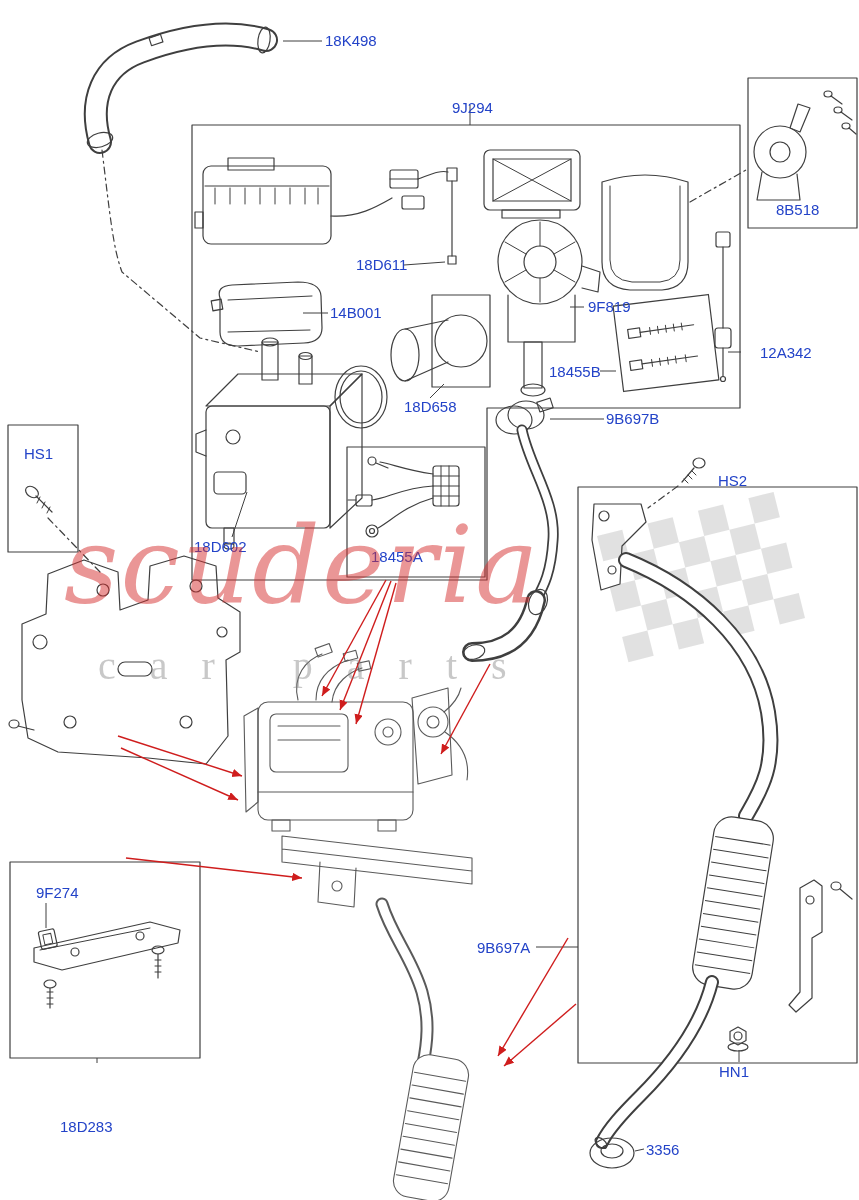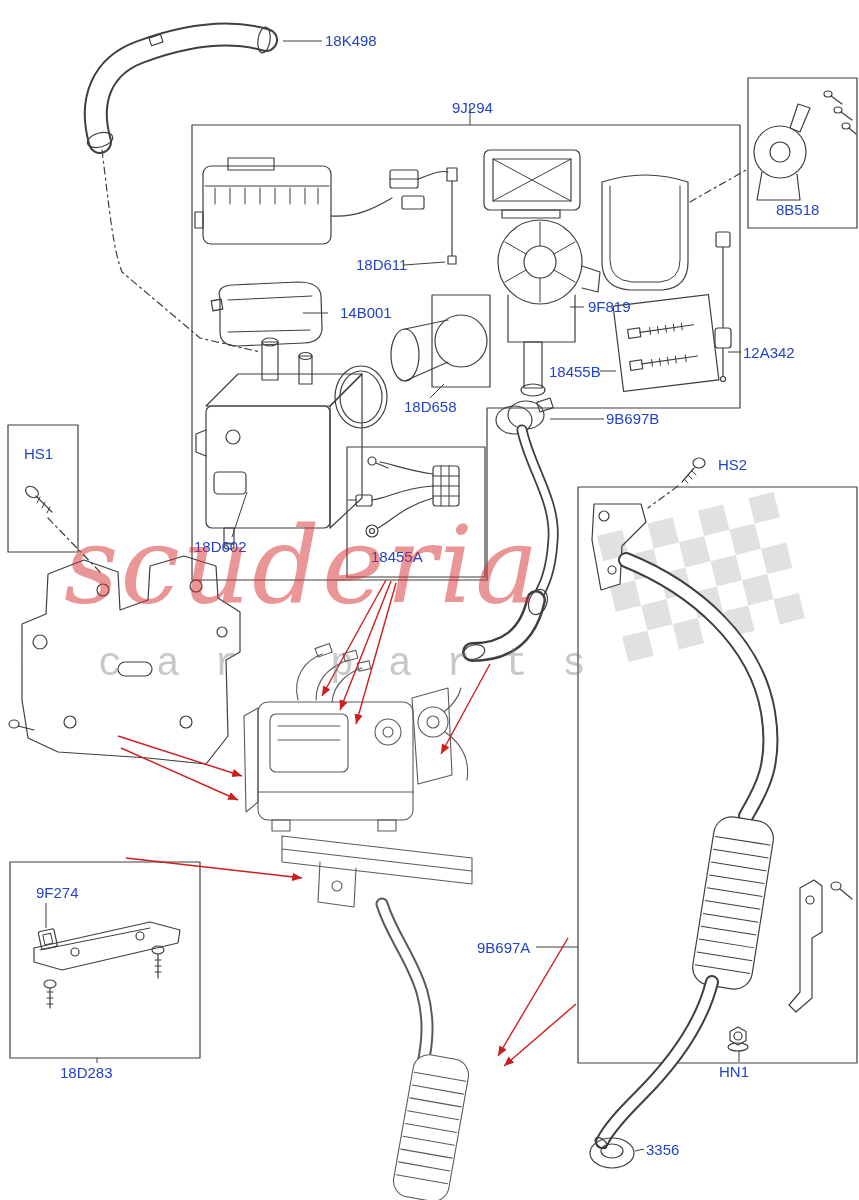--- a/index.html
+++ b/index.html
@@ -3,21 +3,21 @@
 <meta charset="utf-8">
 <style>
   html,body{margin:0;padding:0;background:#fff;}
   .stage{position:relative;width:859px;height:1200px;background:#fff;overflow:hidden;
          font-family:"Liberation Sans",sans-serif;padding-left:46px;}
   .stage svg{position:absolute;left:0;top:0;}
   .plabel{position:absolute;color:#2343c8;font-size:15px;line-height:16px;white-space:nowrap;}
   .wm-brand{position:absolute;left:64px;top:504px;font-family:"DejaVu Serif",serif;
             font-style:italic;font-weight:normal;font-size:106px;letter-spacing:2px;
             color:rgba(214,46,46,0.50);pointer-events:none;}
-  .wm-sub{position:absolute;left:98px;top:642px;font-family:Liberation Mono, monospace;
+  .wm-sub{position:absolute;left:98px;top:642px;font-family:Liberation Serif, serif;
           font-size:40px;letter-spacing:34px;color:rgba(125,125,125,0.42);pointer-events:none;}
   
   .ln{stroke:#3f3f3f;stroke-width:1.2;fill:none;stroke-linejoin:round;stroke-linecap:round;}
   .lnT{stroke:#3f3f3f;stroke-width:1;fill:none;}
   .dash{stroke-dasharray:7 4 2 4;}
   .rl{stroke:#cf1d1d;stroke-width:1.4;fill:none;}
   .asm{stroke:#5a5a5a;stroke-width:1.1;fill:none;stroke-linejoin:round;stroke-linecap:round;}
   .chk{fill:#c4c4c4;opacity:.5;}
   .wfill{fill:#fff;}
 </style>
@@ -343,32 +343,32 @@
     <path class="rl" marker-end="url(#ra)" d="M490,664 L441,754"></path>
     <path class="rl" marker-end="url(#ra)" d="M568,938 L498,1056"></path>
     <path class="rl" marker-end="url(#ra)" d="M576,1004 L504,1066"></path>
   </g>
 </svg>
 
   <div class="plabel" style="left:325px;top:33px">18K498</div>
   <div class="plabel" style="left:452px;top:100px">9J294</div>
   <div class="plabel" style="left:776px;top:202px">8B518</div>
   <div class="plabel" style="left:356px;top:257px">18D611</div>
-  <div class="plabel" style="left:340px;top:305px">14B001</div>
+  <div class="plabel" style="left:330px;top:305px">14B001</div>
   <div class="plabel" style="left:588px;top:299px">9F819</div>
   <div class="plabel" style="left:549px;top:364px">18455B</div>
-  <div class="plabel" style="left:743px;top:345px">12A342</div>
+  <div class="plabel" style="left:760px;top:345px">12A342</div>
   <div class="plabel" style="left:404px;top:399px">18D658</div>
   <div class="plabel" style="left:606px;top:411px">9B697B</div>
   <div class="plabel" style="left:24px;top:446px">HS1</div>
-  <div class="plabel" style="left:718px;top:457px">HS2</div>
+  <div class="plabel" style="left:718px;top:473px">HS2</div>
   <div class="plabel" style="left:194px;top:539px">18D602</div>
   <div class="plabel" style="left:371px;top:549px">18455A</div>
   <div class="plabel" style="left:36px;top:885px">9F274</div>
   <div class="plabel" style="left:477px;top:940px">9B697A</div>
-  <div class="plabel" style="left:60px;top:1065px">18D283</div>
+  <div class="plabel" style="left:60px;top:1119px">18D283</div>
   <div class="plabel" style="left:719px;top:1064px">HN1</div>
   <div class="plabel" style="left:646px;top:1142px">3356</div>
 
   <div class="wm-brand">scuderia</div>
   <div class="wm-sub">car parts</div>
 
 </div>
 
 </body></html>

